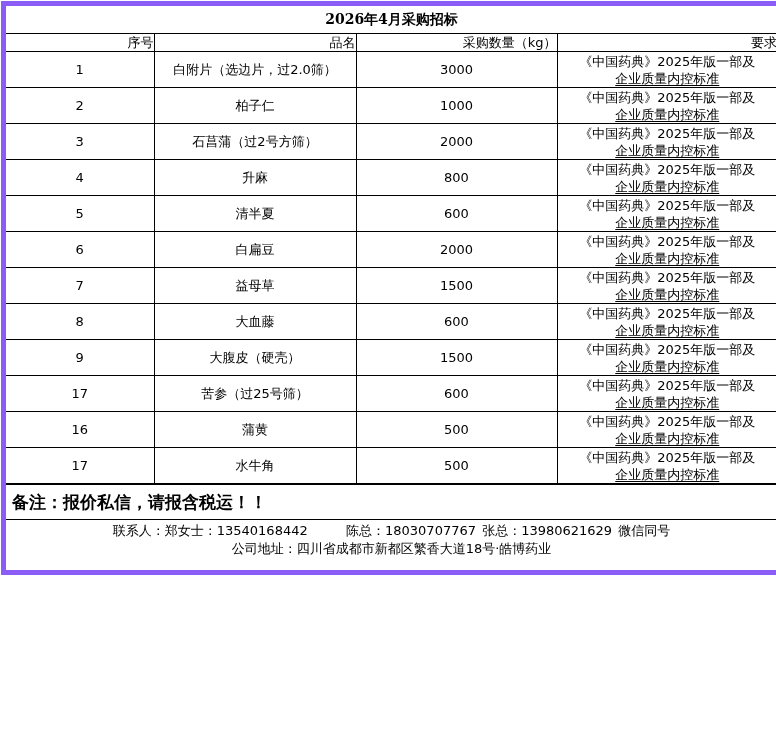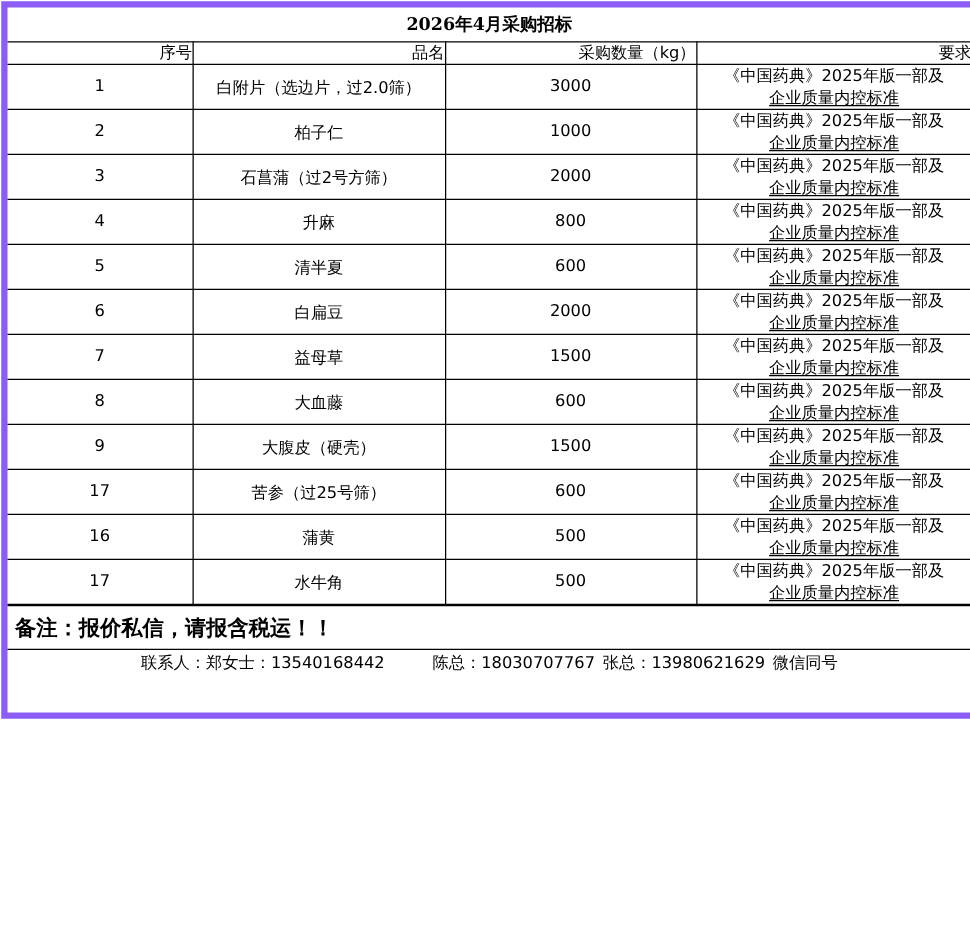--- a/index.html
+++ b/index.html
@@ -158,14 +158,15 @@
   <div class="note-row">备注：报价私信，请报含税运！！</div>
 
   <div class="contact">
     <div class="c-line" style="padding-top:2px;">
       <span><span style="margin:0">联系人：</span><span style="margin:0">郑女士：</span><span style="margin:0">13540168442</span></span>
       <span class="gap"></span>
       <span><span style="margin:0">陈总：</span><span style="margin:0">18030707767</span></span>
       <span><span style="margin:0">张总：</span><span style="margin:0">13980621629</span></span>
       <span>微信同号</span>
     </div>
+    <div class="c-line">公司地址：四川省成都市新都区繁香大道18号·皓博药业</div>
   </div>
 </div>
 
 </body></html>

